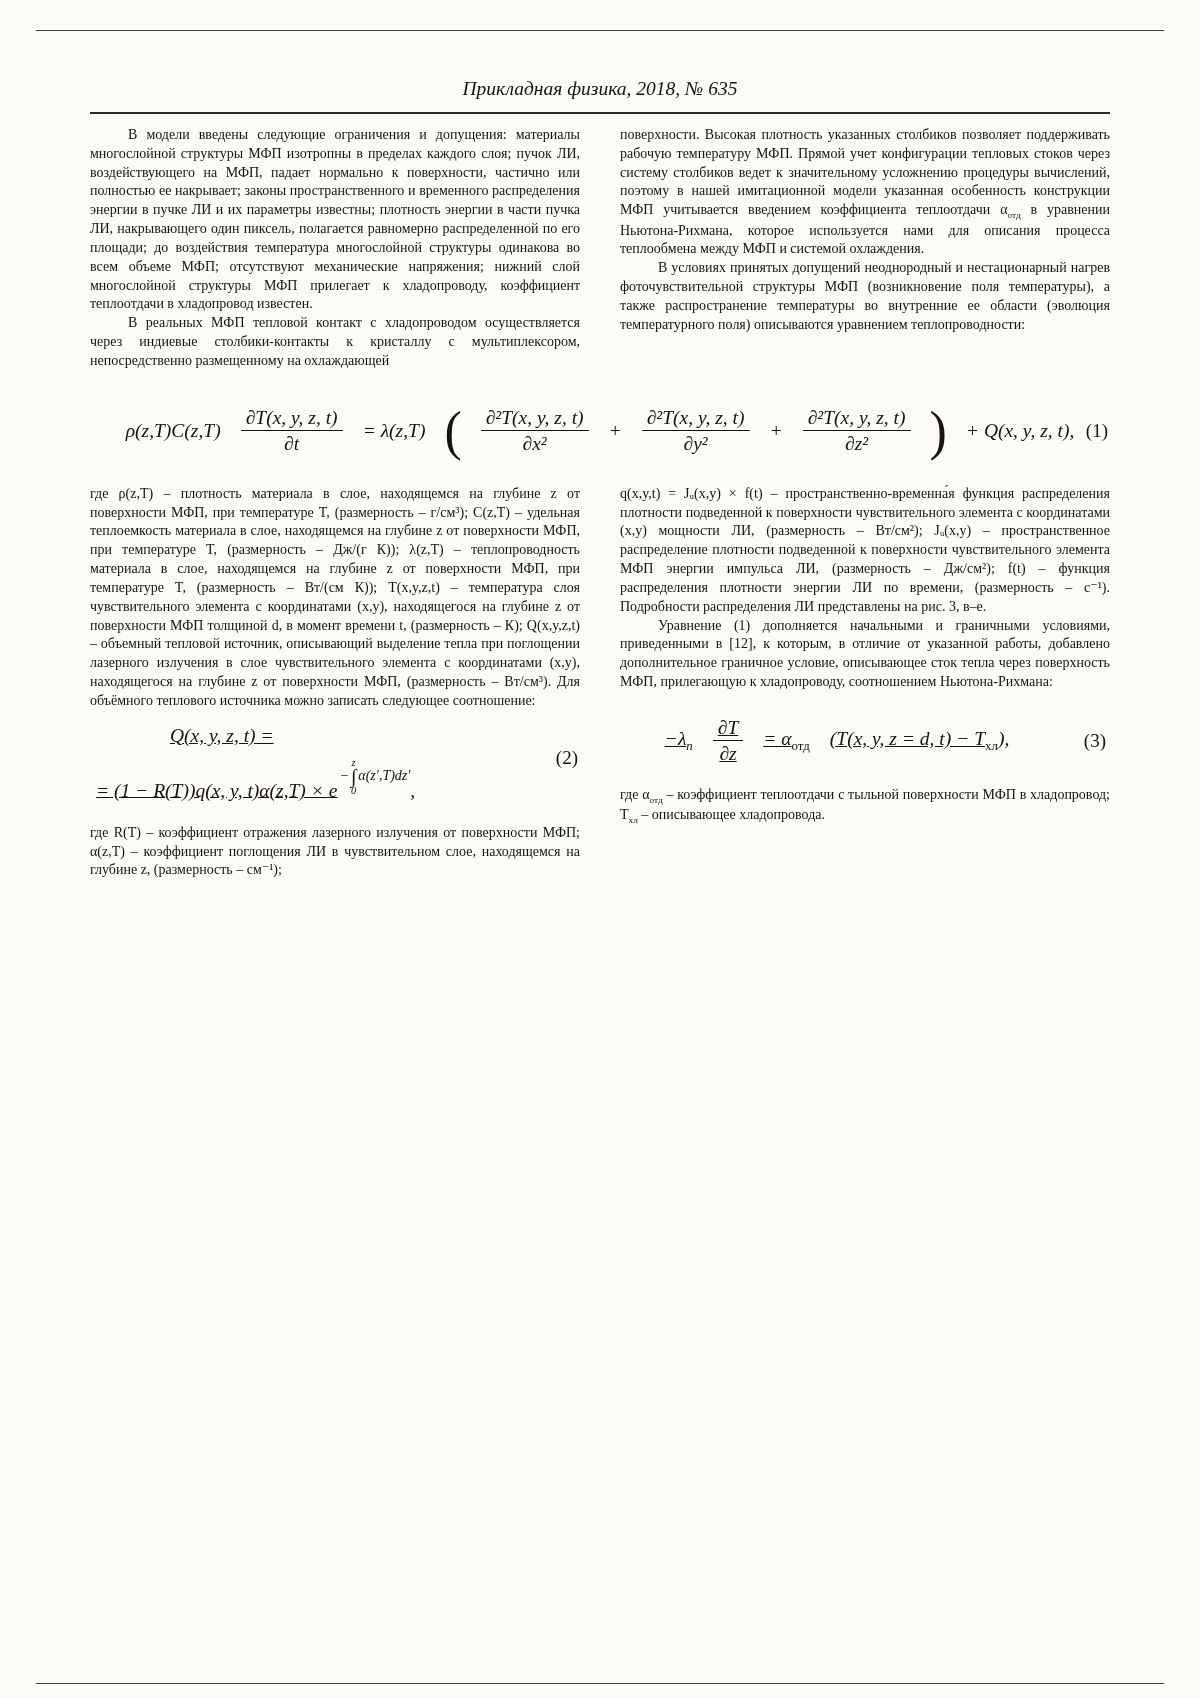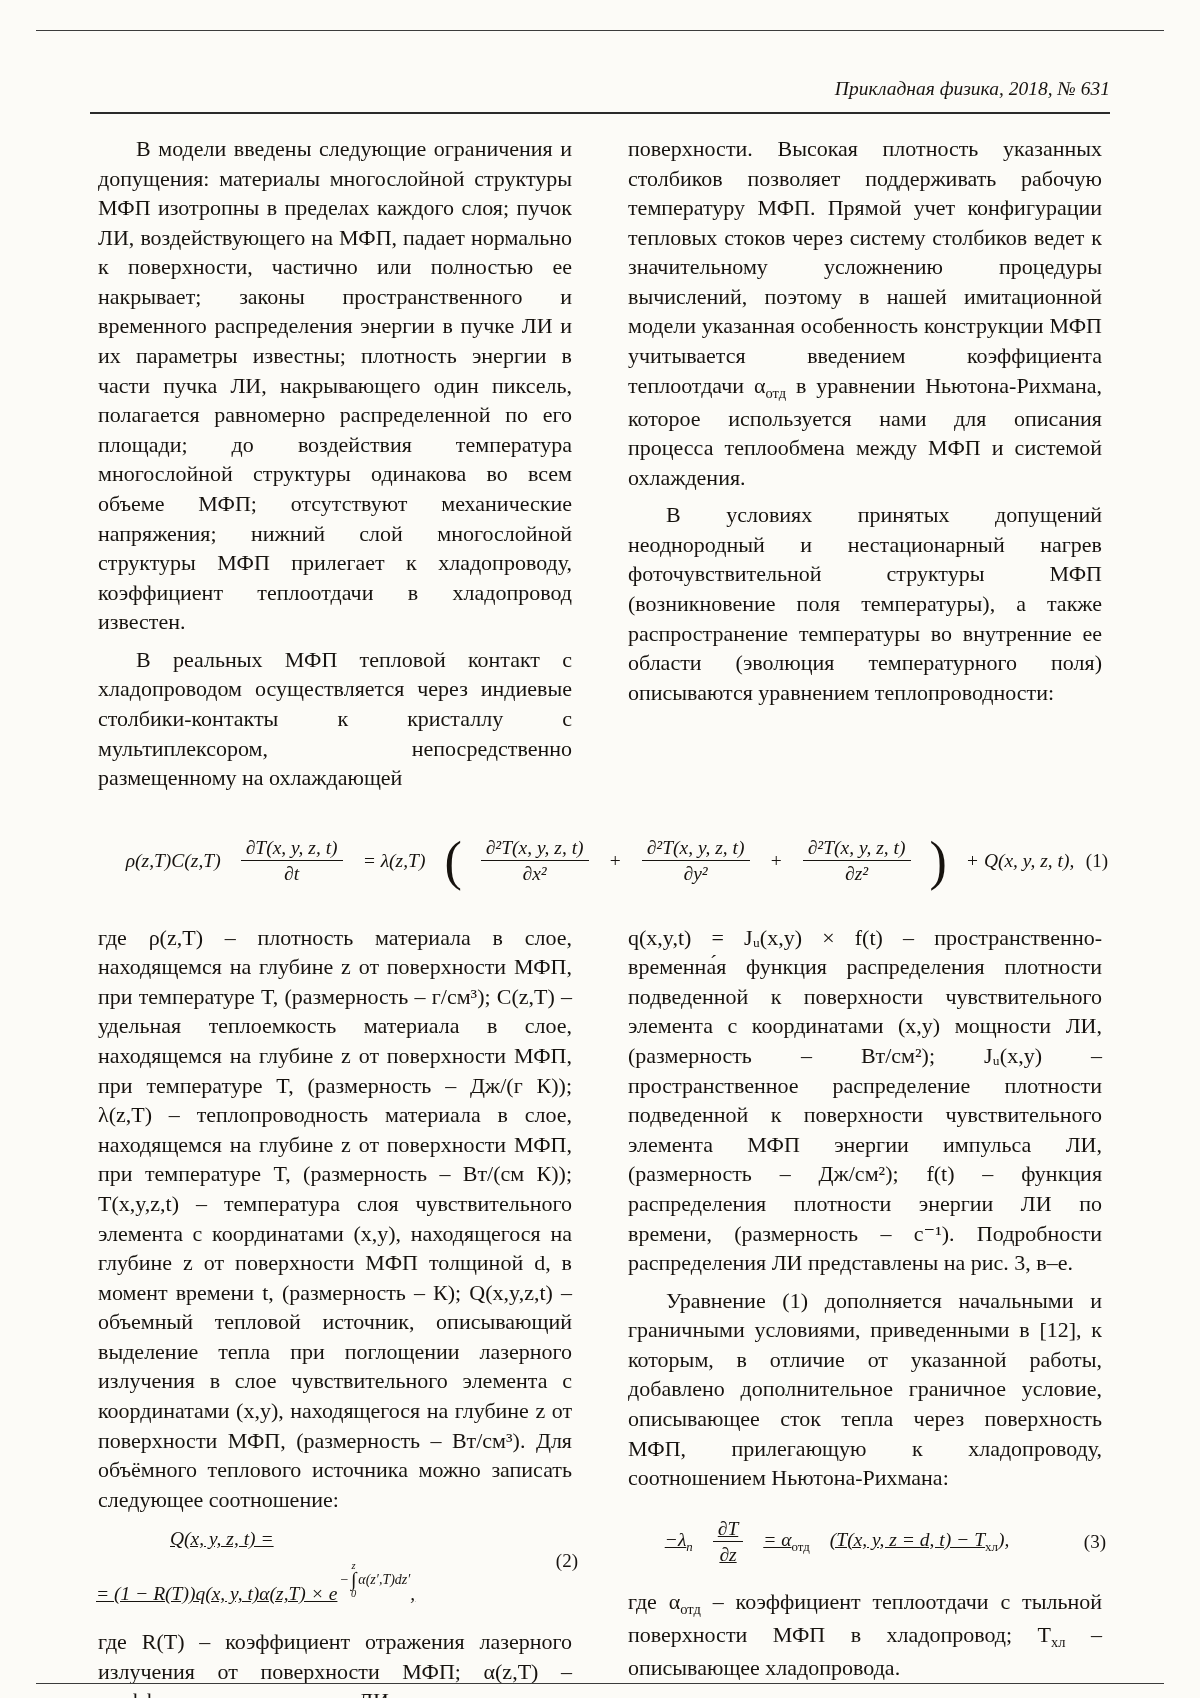--- a/index.html
+++ b/index.html
@@ -11,35 +11,35 @@
     background: #fcfbf7;
     overflow: hidden;
     color: #17130f;
     font-family: "Liberation Serif", "DejaVu Serif", serif;
   }
   .rule-top    { position: absolute; top: 30px;  left: 36px; right: 36px; height: 1px; background: #3c3c3c; }
   .rule-bottom { position: absolute; bottom: 14px; left: 36px; right: 36px; height: 1px; background: #3c3c3c; }
 
   .page-header {
     position: absolute; top: 78px; left: 90px; right: 90px;
-    display: flex; justify-content: flex-end; align-items: baseline;
+    display: flex; justify-content: center; align-items: baseline;
     font-style: italic; font-size: 19.5px;
   }
   .header-rule { position: absolute; top: 112px; left: 90px; right: 90px; height: 1.5px; background: #2a2a2a; }
 
   .content { position: absolute; top: 126px; left: 90px; right: 90px; }
 
   .two-col { display: flex; justify-content: space-between; }
   .col { width: 490px; flex: 0 0 490px; }
 
   .para {
-    font-size: 22px;
+    font-size: 14px;
     line-height: 1.345;
     text-align: justify;
-    margin: 8px;
+    margin: 0;
   }
   .para.indent { text-indent: 38px; }
 
   sub { font-size: 0.66em; }
   sub.up { font-style: normal; }
   sub.it { font-style: italic; }
 
   
   .eq-row {
     position: relative;
@@ -79,21 +79,21 @@
 </style>
 </head>
 <body>
 
 <div class="page">
 
   <div class="rule-top"></div>
 
   <header class="page-header">
     <span>Прикладная физика, 2018, № 6</span>
-    <span>31</span>
+    <span>35</span>
   </header>
   <div class="header-rule"></div>
 
   <main class="content">
 
     <section class="two-col">
       <div class="col">
         <p class="para indent">В модели введены следующие ограничения и допущения: материалы многослойной структуры МФП изотропны в пределах каждого слоя; пучок ЛИ, воздействующего на МФП, падает нормально к поверхности, частично или полностью ее накрывает; законы пространственного и временного распределения энергии в пучке ЛИ и их параметры известны; плотность энергии в части пучка ЛИ, накрывающего один пиксель, полагается равномерно распределенной по его площади; до воздействия температура многослойной структуры одинакова во всем объеме МФП; отсутствуют механические напряжения; нижний слой многослойной структуры МФП прилегает к хладопроводу, коэффициент теплоотдачи в хладопровод известен.</p>
         <p class="para indent">В реальных МФП тепловой контакт с хладопроводом осуществляется через индиевые столбики-контакты к кристаллу с мультиплексором, непосредственно размещенному на охлаждающей</p>
       </div>

